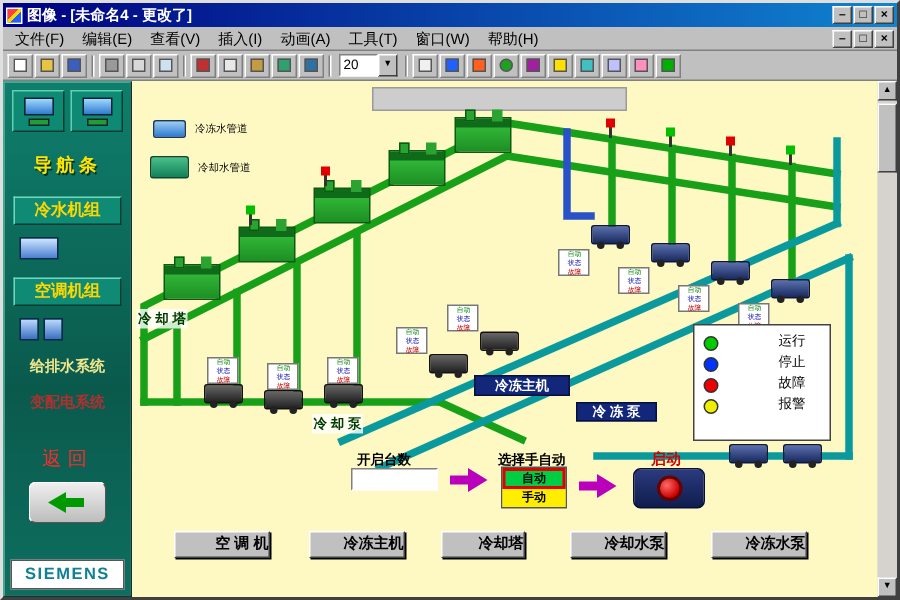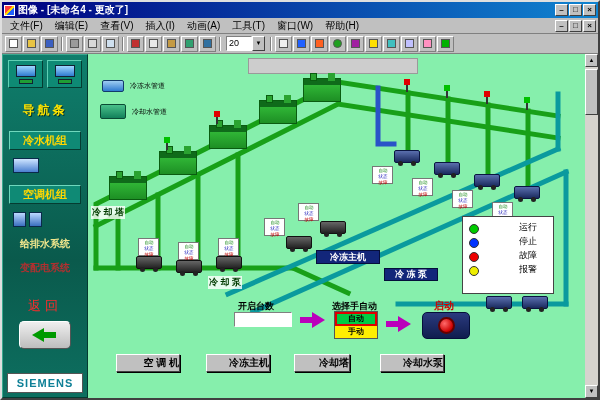--- a/index.html
+++ b/index.html
@@ -55,21 +55,21 @@
   .sb-back { margin-top:22px; color:#ff2a2a; font-size:13px; font-weight:normal; letter-spacing:4px; }
   .sb-arrow { margin-top:6px; width:52px; height:28px; background:linear-gradient(#efefef,#bdbdbd); border:1px solid; border-color:#fff #555 #555 #fff;
               border-radius:5px; display:flex; align-items:center; justify-content:center; cursor:pointer; }
   .arrow-left { position:relative; width:26px; height:14px; }
   .arrow-left::before { content:""; position:absolute; left:0; top:0; border-top:7px solid transparent; border-bottom:7px solid transparent; border-right:12px solid #009a00; }
   .arrow-left::after { content:""; position:absolute; left:12px; top:4px; width:12px; height:6px; background:#009a00; }
   .sb-brand { position:absolute; bottom:4px; left:4px; right:4px; height:20px; background:#fff; border:1px solid #555;
               color:#0f8097; font-size:11px; font-weight:bold; text-align:center; line-height:18px; letter-spacing:1px; }
 
   
-  .canvas { position:relative; width:497px; height:344px; background:#86efac; overflow:hidden; }
+  .canvas { position:relative; width:497px; height:344px; background:#fef9c3; overflow:hidden; }
   .canvas svg { position:absolute; left:0; top:0; }
   .abs { position:absolute; }
   .banner { left:160px; top:4px; width:170px; height:16px; background:#cdcdcd; border:1px solid #9a9a9a; }
   .chip { border-radius:2px; }
   .chip1 { left:14px; top:26px; width:22px; height:12px; background:linear-gradient(#9ecdf2,#2f7bd0); border:1px solid #123a6a; }
   .chip2 { left:12px; top:50px; width:26px; height:15px; background:linear-gradient(#49c08a,#12805a); border:1px solid #0a4a34; }
   .chip-label { font-size:7px; color:#000; white-space:nowrap; }
   .eq-label { font-size:9px; font-weight:bold; color:#013b01; white-space:nowrap; background:rgba(255,255,255,.8); padding:0 1px; }
   .tower { width:38px; height:24px; background:linear-gradient(#37c43d,#1d8f24); border:1px solid #0a5c10; }
   .tower::before { content:""; position:absolute; left:0; top:0; right:0; height:6px; background:#0f6b1a; }
@@ -406,20 +406,21 @@
       <div class="abs blockarrow" style="left:298px;top:262px"></div>
       <span class="abs ctl-label ctl-red" style="left:346px;top:245px">启动</span>
       <div class="abs startwidget">
         <div class="startbtn"></div>
       </div>
 
       <div class="abs navbtn" style="left:28px;top:300px;width:64px">空 调 机</div>
       <div class="abs navbtn" style="left:118px;top:300px;width:64px">冷冻主机</div>
       <div class="abs navbtn" style="left:292px;top:300px;width:64px">冷却水泵</div>
       <div class="abs navbtn" style="left:206px;top:300px;width:56px">冷却塔</div>
+      <div class="abs navbtn" style="left:386px;top:300px;width:64px">冷冻水泵</div>
 
     </div>
 
     <div class="vscroll">
       <div class="sc-btn">▲</div>
       <div class="sc-track">
         <div class="sc-thumb"></div>
       </div>
       <div class="sc-btn">▼</div>
     </div>

